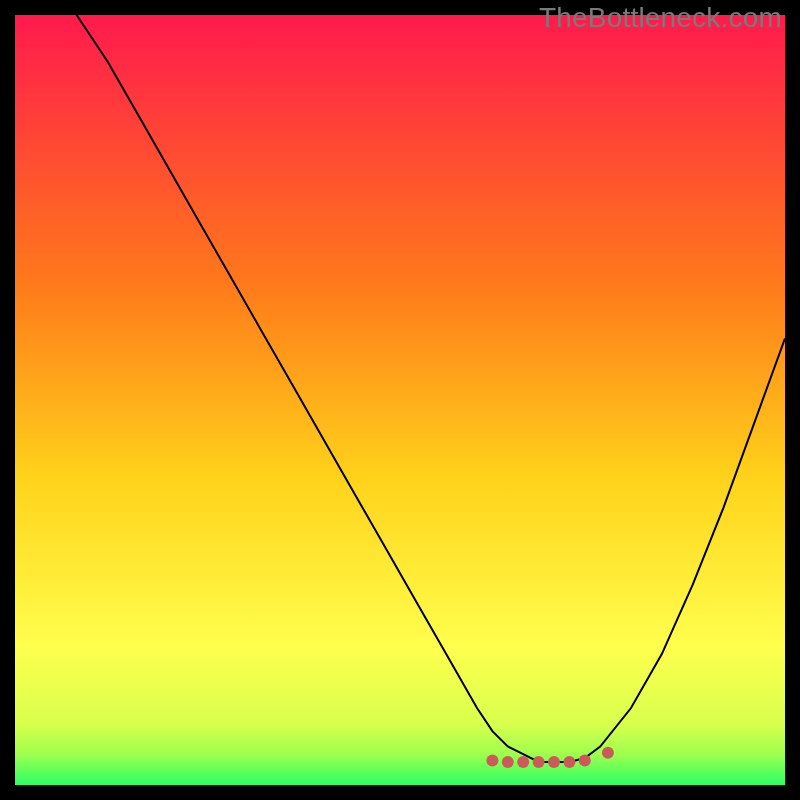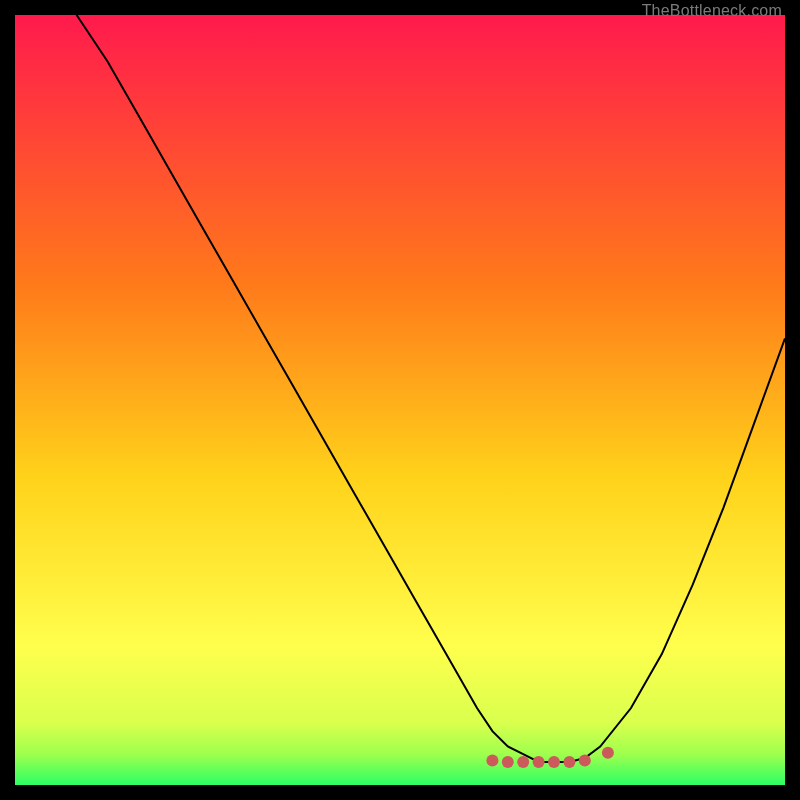--- a/index.html
+++ b/index.html
@@ -24,21 +24,21 @@
     left: 0;
     top: 0;
     width: 770px;
     height: 770px;
   }
   .watermark {
     position: absolute;
     top: 2px;
     right: 18px;
     color: #7a7a7a;
-    font-size: 16px;
+    font-size: 28px;
     font-weight: 500;
     letter-spacing: 0.2px;
   }
 </style>
 </head>
 <body>
 
 <div class="frame">
   <svg class="plot" viewBox="0 0 770 770" preserveAspectRatio="none">
     <defs>

